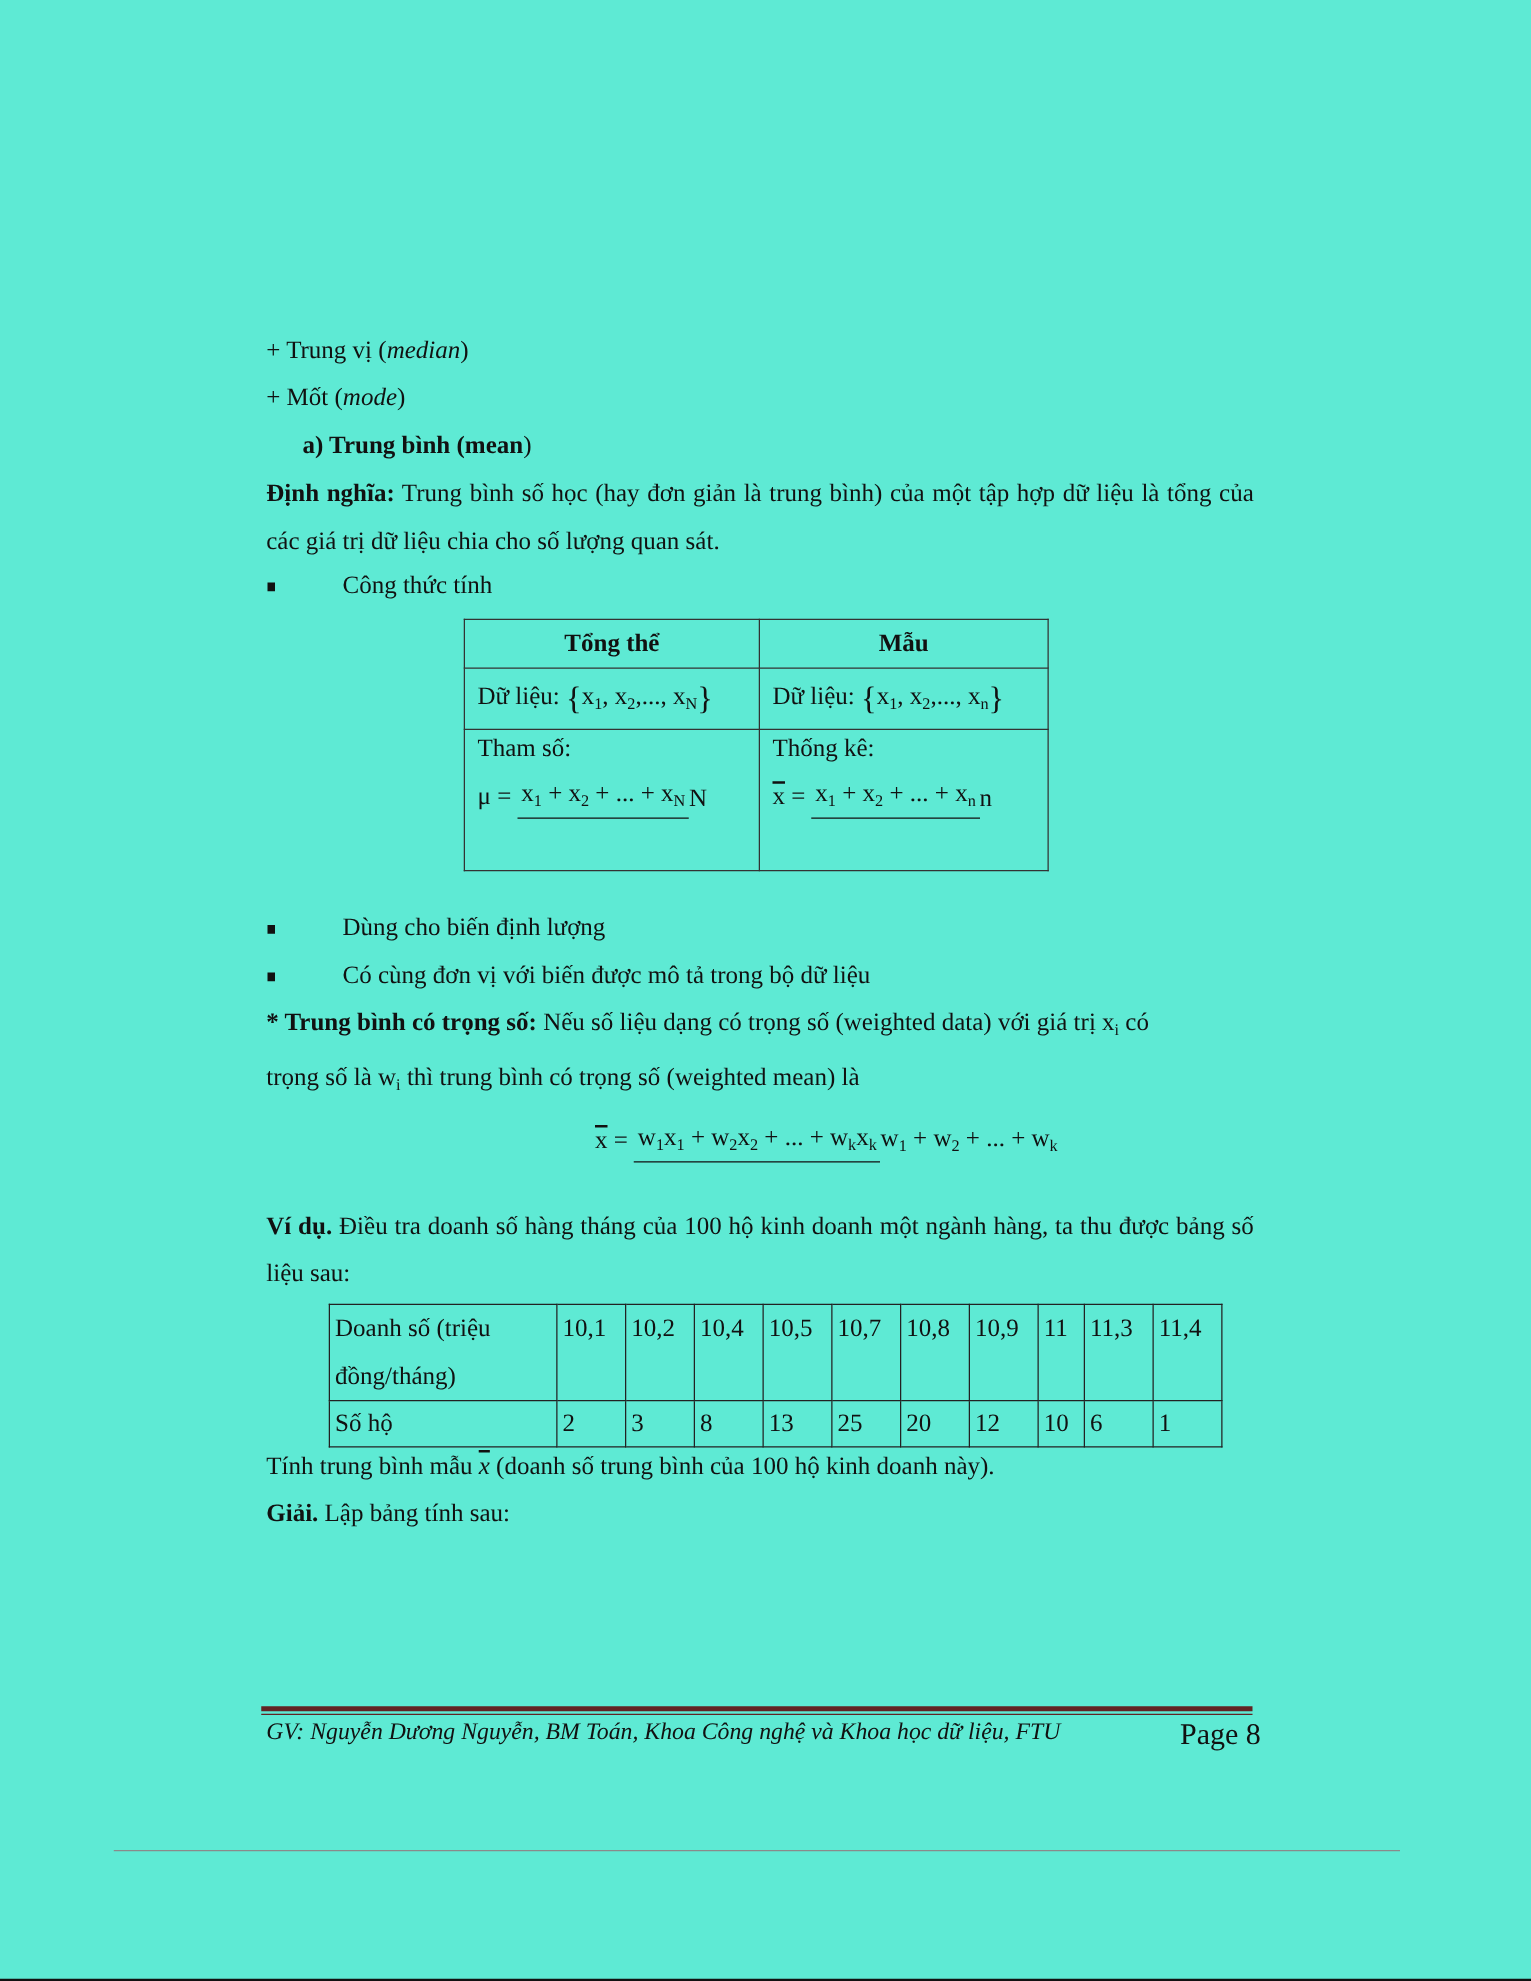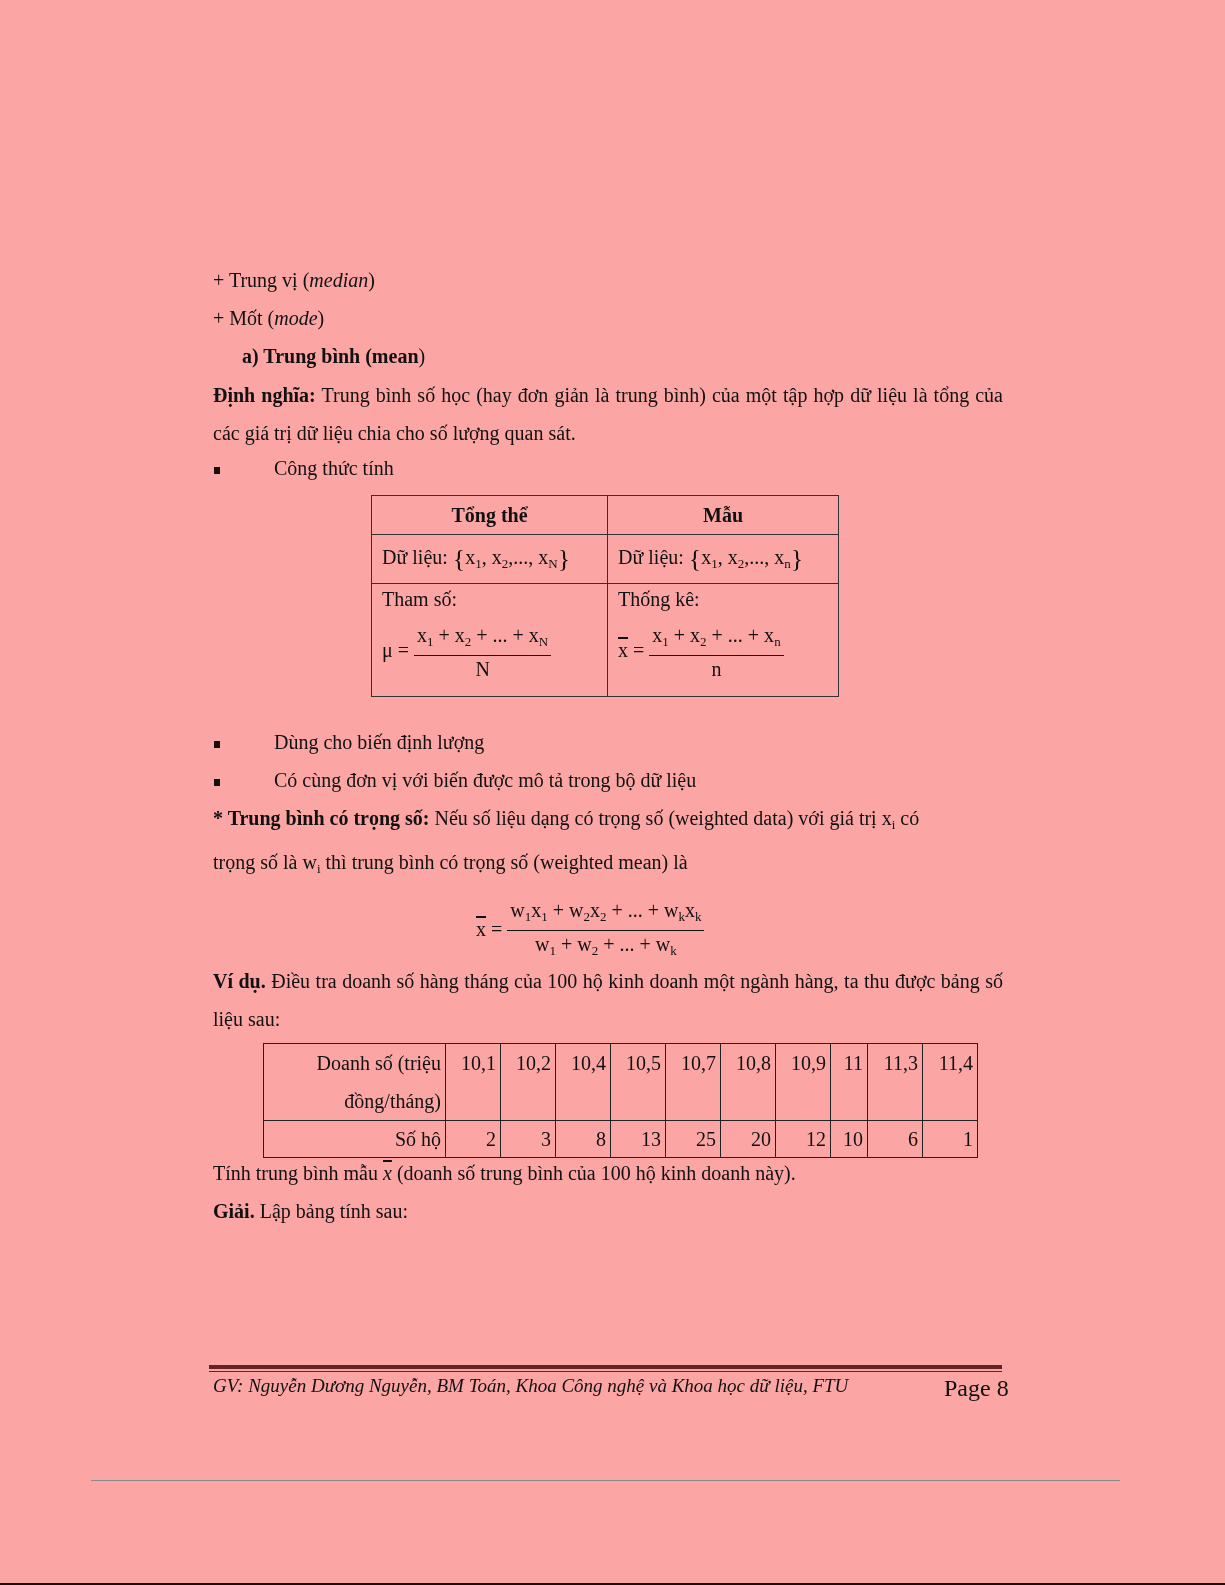--- a/index.html
+++ b/index.html
@@ -1,42 +1,42 @@
 <!DOCTYPE html>
 <html><head>
 <meta charset="utf-8">
 <style>
   html, body { margin: 0; padding: 0; background: #ffffff; }
   body { width: 1225px; height: 1585px; position: relative; overflow: hidden;
          font-family: "Liberation Serif", "DejaVu Serif", serif; color: #111; }
-  .page { position: absolute; left: 0; top: 0; width: 1225px; height: 1585px; background: #fca5a5; }
+  .page { position: absolute; left: 0; top: 0; width: 1225px; height: 1585px; background: #5eead4; }
   .text { position: absolute; left: 213px; width: 790px; font-size: 20px; line-height: 38px; }
   .line { position: absolute; left: 213px; font-size: 20px; white-space: nowrap; }
   .bold { font-weight: bold; }
   .ital { font-style: italic; }
   .bullet { position: absolute; left: 213px; font-size: 20px; white-space: nowrap; }
   .bullet .mark { display: inline-block; width: 6px; height: 7px; background: #111; vertical-align: middle; margin-right: 54px; margin-left: 1px; }
   
   .ftable { position: absolute; left: 371px; top: 495px; border-collapse: collapse; font-size: 20px; }
   .ftable td, .ftable th { border: 1px solid #333; padding: 0 10px; vertical-align: top; }
   .ftable th { height: 38px; font-weight: bold; text-align: center; vertical-align: middle; }
   .ftable td.data { height: 48px; vertical-align: middle; }
   .ftable td.stat { height: 108px; padding-top: 4px; }
   .col1 { width: 215px; } .col2 { width: 210px; }
-  .frac { display: inline-flex; flex-direction: column; align-items: center; vertical-align: middle; }
+  .frac { display: inline-flex; flex-direction: row; align-items: center; vertical-align: middle; }
   .frac .num { border-bottom: 1px solid #111; padding: 0 3px 1px; line-height: 24px; }
   .frac .den { line-height: 26px; }
   sub { font-size: 13px; vertical-align: -4px; }
   .xbar { text-decoration: overline; }
   .formula { margin-top: 12px; white-space: nowrap; }
   
   .wformula { position: absolute; left: 476px; top: 898px; font-size: 20px; white-space: nowrap; }
   
   .dtable { position: absolute; left: 263px; top: 1043px; border-collapse: collapse; font-size: 20px; }
-  .dtable td { border: 1px solid #222; text-align: right; vertical-align: top; padding: 0 4px; }
+  .dtable td { border: 1px solid #222; text-align: left; vertical-align: top; padding: 0 4px; }
   .dtable tr.r1 td { height: 76px; line-height: 38px; }
   .dtable tr.r2 td { height: 36px; line-height: 36px; vertical-align: middle; }
   .dtable td.h { width: 173px; }
   
   .rule-thick { position: absolute; left: 209px; top: 1365px; width: 793px; height: 4px; background: #622423; }
   .rule-thin { position: absolute; left: 209px; top: 1371px; width: 793px; height: 1px; background: #622423; }
   .footer-left { position: absolute; left: 213px; top: 1375px; font-size: 19px; font-style: italic; white-space: nowrap; }
   .footer-right { position: absolute; left: 944px; top: 1375px; font-size: 24px; white-space: nowrap; }
   .page-sep { position: absolute; left: 91px; top: 1480px; width: 1029px; height: 1px; background: #8a8a8a; }
   .bottom-bar { position: absolute; left: 0; top: 1583px; width: 1225px; height: 2px; background: #111; }

